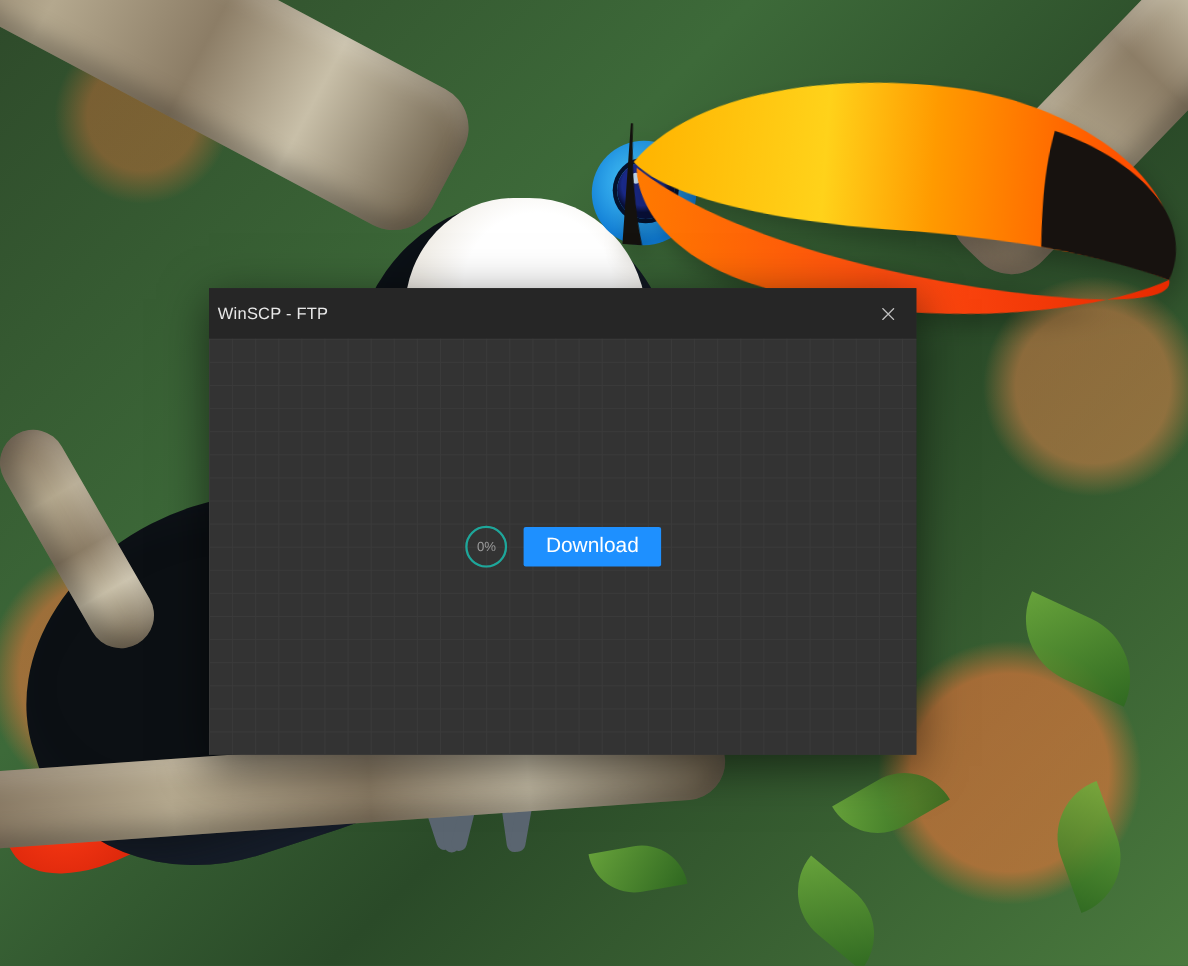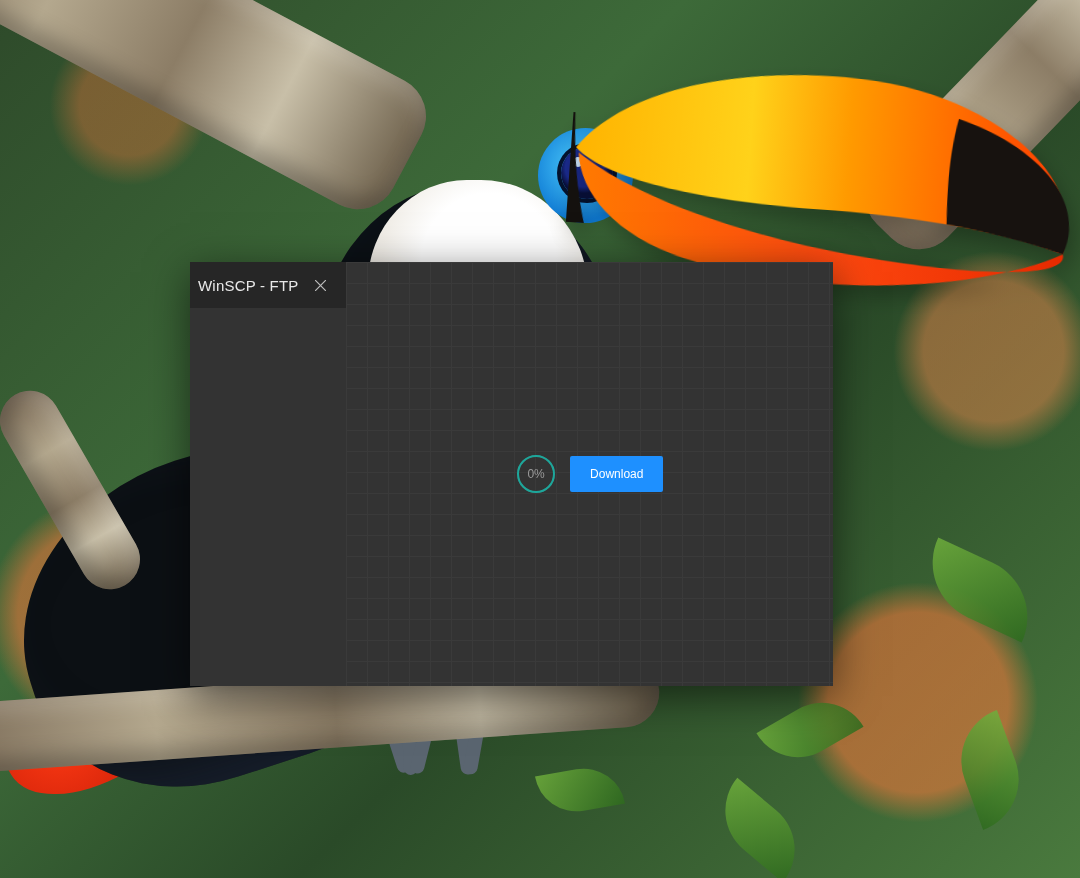--- a/index.html
+++ b/index.html
@@ -83,21 +83,21 @@
   .leaf.l4{left:520px; top:760px; transform:rotate(-10deg) scale(.7);}
   .leaf.l5{left:700px; top:800px; transform:rotate(40deg) scale(.85);}
 
   
   .dialog {
     position:absolute;
     left:190px; top:262px;
     width:643px; height:424px;
     background:#333333;
     box-shadow:0 10px 40px rgba(0,0,0,.55);
-    display:flex; flex-direction:row;
+    display:flex; flex-direction:column;
     color:#ddd;
   }
   .titlebar{
     height:46px;
     background:#262626;
     display:flex; align-items:center;
     padding:0 4px 0 8px;
   }
   .titlebar .title{
     font-size:15px; color:#e8e8e8; letter-spacing:.2px;
@@ -121,21 +121,21 @@
   .progress-ring{
     width:40px;height:40px;position:relative;
   }
   .progress-ring svg{transform:rotate(-90deg);}
   .progress-ring .pct{
     position:absolute;inset:0;display:flex;align-items:center;justify-content:center;
     font-size:12px;color:#9a9a9a;
   }
   .download-btn{
     background:#1e90ff;color:#fff;border:none;
-    height:36px;padding:0 20px;font-size:12px;border-radius:2px;
+    height:36px;padding:0 20px;font-size:19px;border-radius:2px;
     cursor:pointer;
   }
 </style>
 </head>
 <body>
 
 <div class="desktop">
   <div class="branch b1"></div>
   <div class="branch b3"></div>
   <div class="leaf l1"></div>

